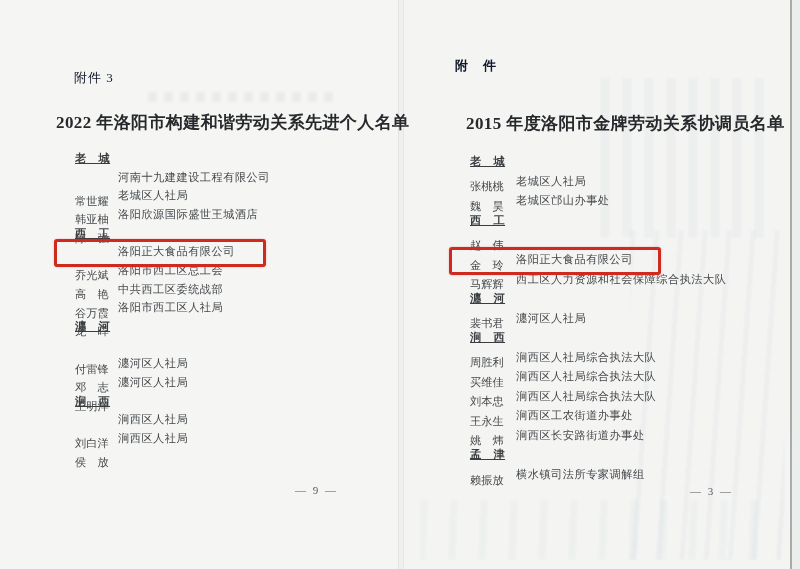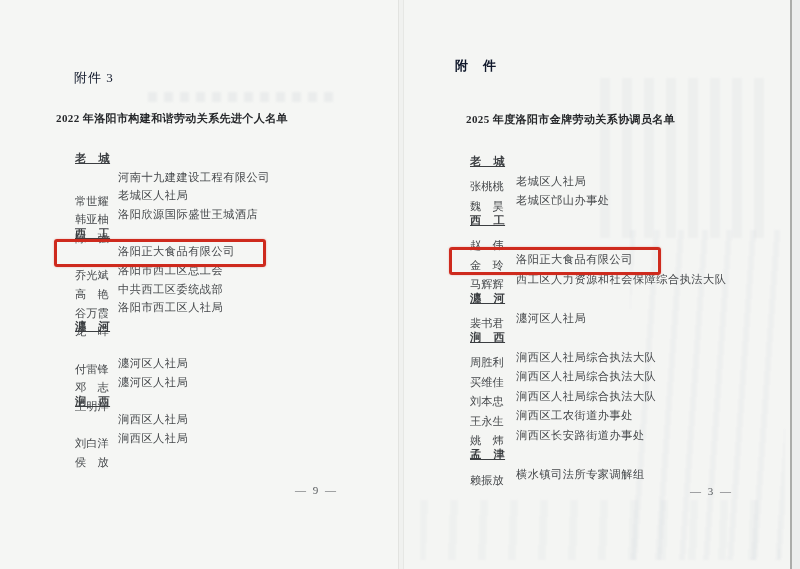--- a/index.html
+++ b/index.html
@@ -14,21 +14,21 @@
 
   .gutter-line-a{position:absolute;left:398px;top:0;width:1px;height:569px;background:#e2e3e0;}
   .gutter-line-b{position:absolute;left:403px;top:0;width:1px;height:569px;background:#e6e7e4;}
   .right-edge-dark{position:absolute;left:790px;top:0;width:2px;height:569px;background:#abacaa;}
   .right-edge-light{position:absolute;left:792px;top:0;width:8px;height:569px;background:#eceded;}
 
   .attach{position:absolute;font-size:13px;color:#0f172a;letter-spacing:1px;white-space:nowrap;}
   .attach-left{left:74px;top:69px;}
   .attach-right{left:455px;top:57px;font-weight:bold;}
 
-  .doc-title{position:absolute;font-size:11px;font-weight:bold;color:#26282b;white-space:nowrap;letter-spacing:0.4px;}
+  .doc-title{position:absolute;font-size:17px;font-weight:bold;color:#26282b;white-space:nowrap;letter-spacing:0.4px;}
   .title-left{left:56px;top:111px;}
   .title-right{left:466px;top:112px;}
 
   .rows{position:absolute;}
   .rows-left{left:75px;top:149px;width:300px;}
   .rows-right{left:470px;top:152px;width:300px;}
   .row{position:relative;display:flex;align-items:center;font-size:11.2px;color:#45484b;white-space:nowrap;}
   .rows-left .row{height:18.7px;}
   .rows-right .row{height:19.55px;}
   .row.section{font-weight:bold;color:#3b3e41;letter-spacing:0.5px;text-decoration:underline;}
@@ -74,21 +74,21 @@
 
   <div class="artifact art-ghost-left"></div>
   <div class="artifact art-ghost-right-top"></div>
   <div class="artifact art-streaks-right"></div>
   <div class="artifact art-streak-bottom"></div>
 
   <div class="attach attach-left">附件 3</div>
   <div class="attach attach-right">附　件</div>
 
   <div class="doc-title title-left">2022 年洛阳市构建和谐劳动关系先进个人名单</div>
-  <div class="doc-title title-right">2025 年度洛阳市金牌劳动关系协调员名单</div>
+  <div class="doc-title title-right">2015 年度洛阳市金牌劳动关系协调员名单</div>
 
   <div class="rows rows-left">
       <div class="row section">
         <span class="nm">老　城</span>
       </div>
       <div class="row entry">
         <span class="nm">常世耀</span>
         <span class="org">河南十九建建设工程有限公司</span>
       </div>
       <div class="row entry">

